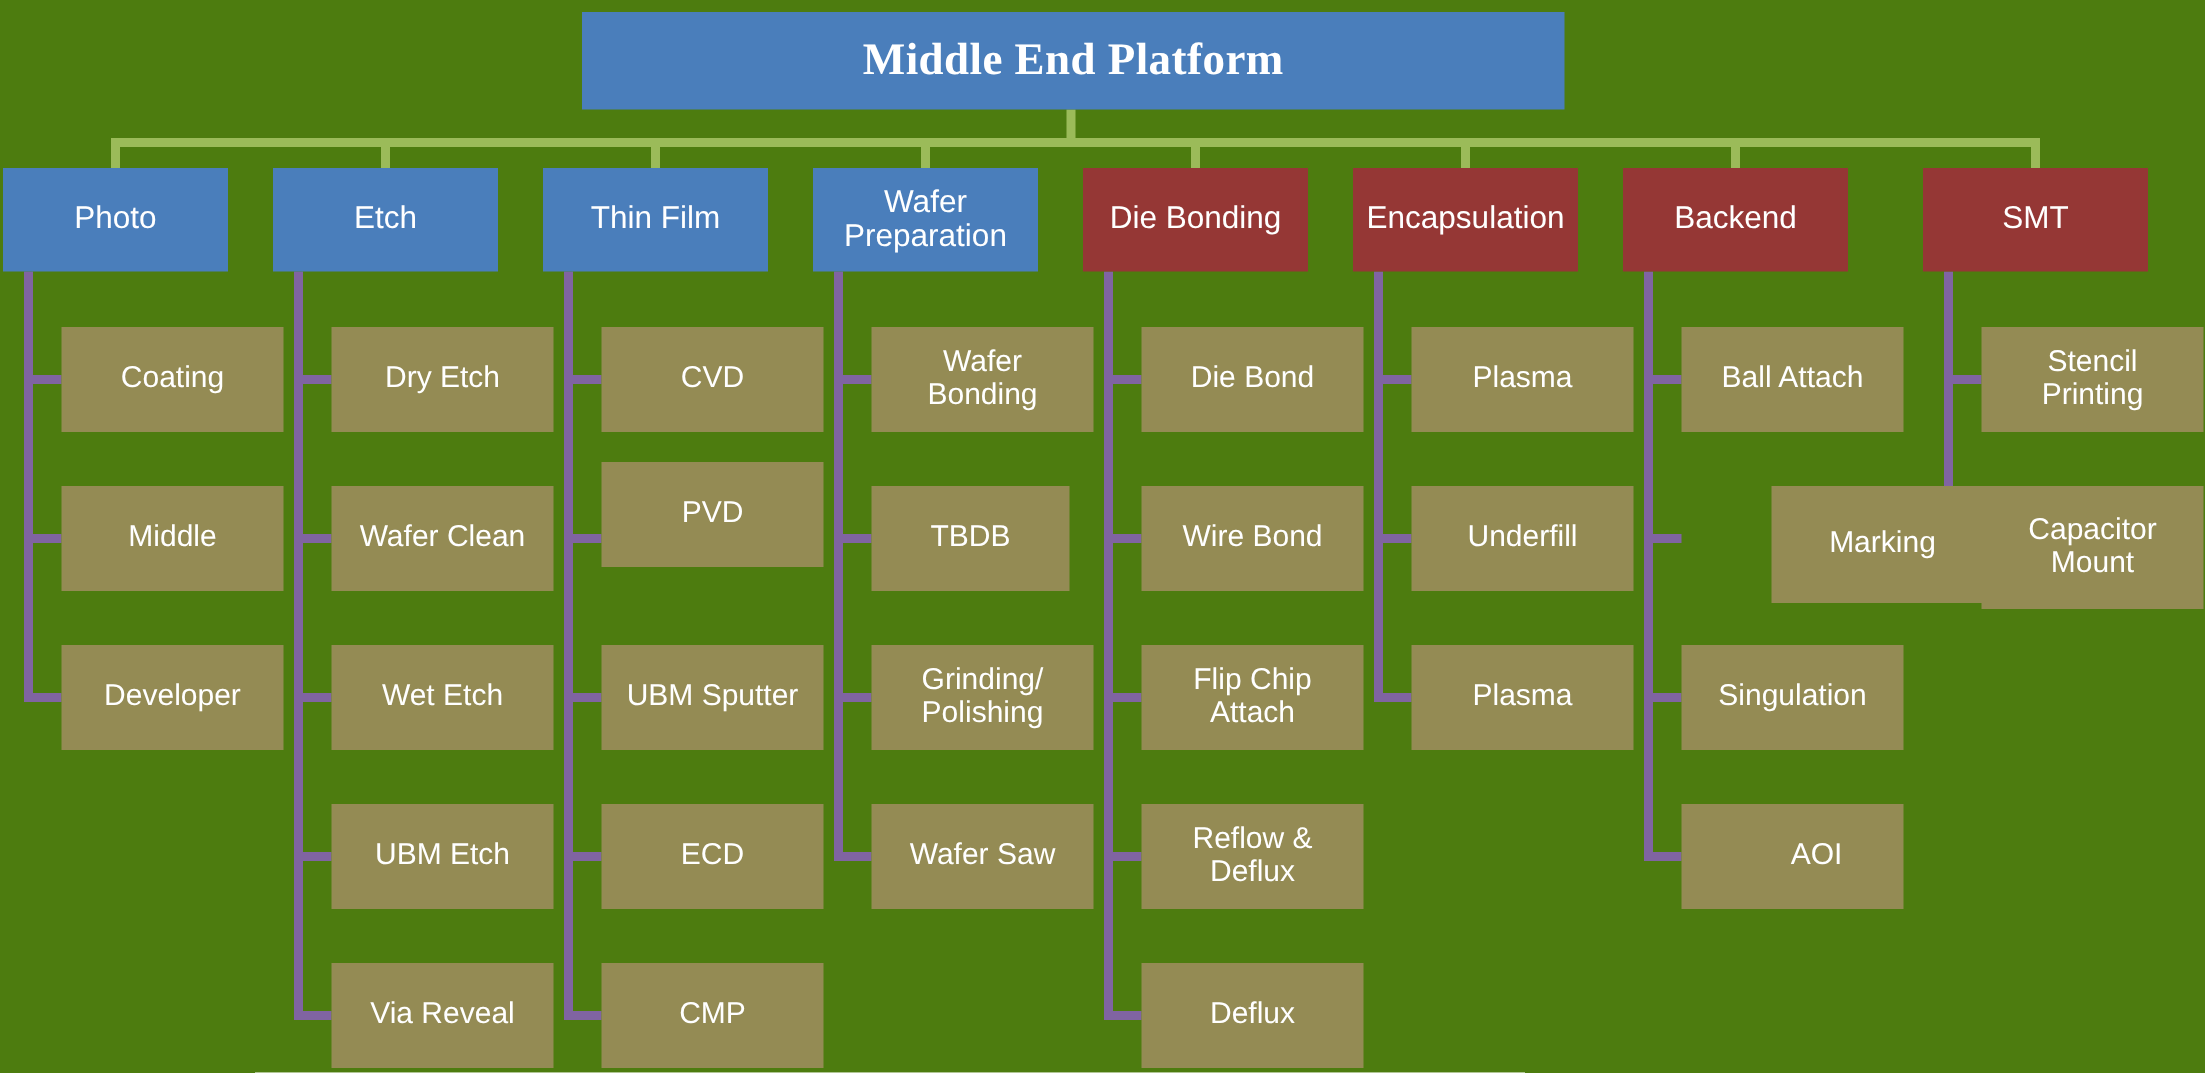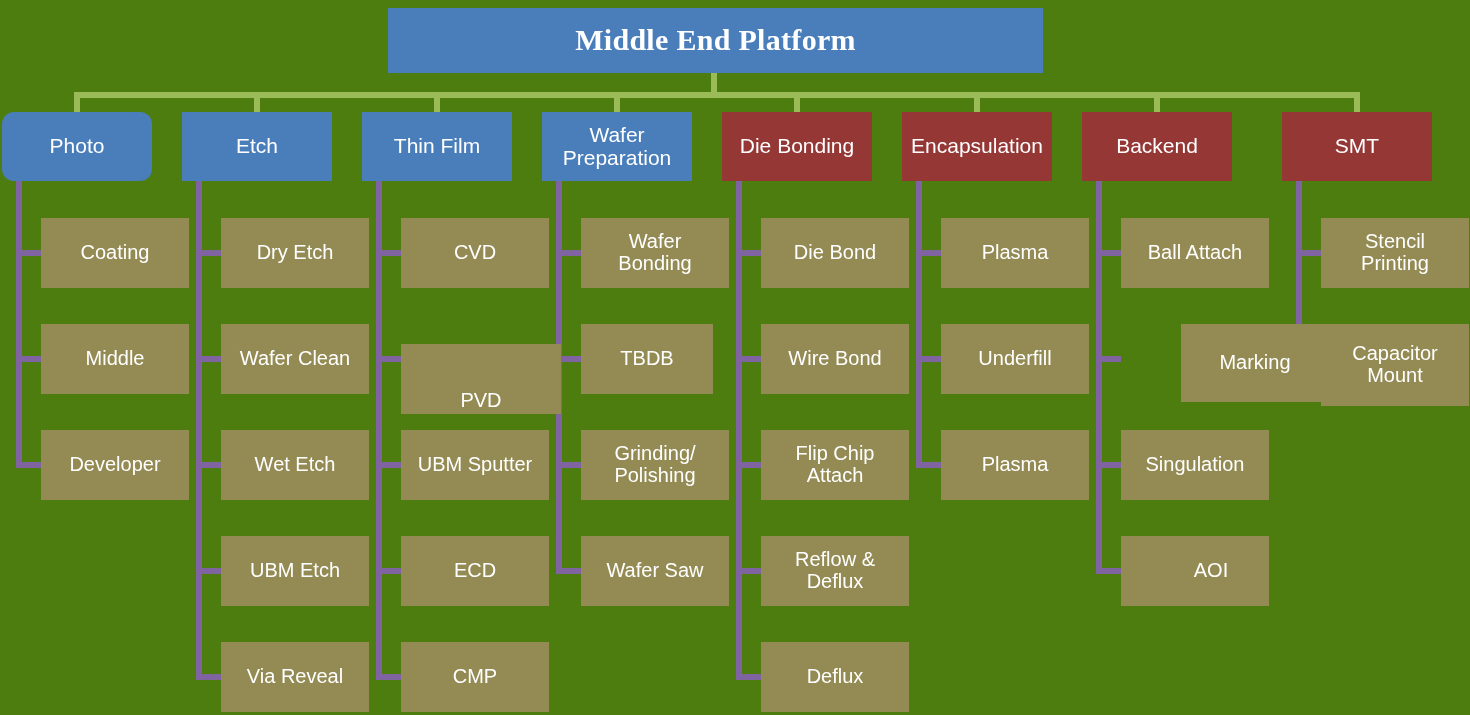--- a/index.html
+++ b/index.html
@@ -114,33 +114,33 @@
       <div class="conn purple" style="left: 1102px; top: 250px; width: 19px; height: 6px;"></div>
       <div class="conn purple" style="left: 1102px; top: 356px; width: 19px; height: 6px;"></div>
       <div class="conn purple" style="left: 1102px; top: 462px; width: 19px; height: 6px;"></div>
       <div class="conn purple" style="left: 1102px; top: 568px; width: 19px; height: 6px;"></div>
       <div class="conn green" style="left: 1354px; top: 92px; width: 6px; height: 20px;"></div>
       <div class="conn purple" style="left: 1296px; top: 181px; width: 6px; height: 181px;"></div>
       <div class="conn purple" style="left: 1302px; top: 250px; width: 19px; height: 6px;"></div>
       <div class="conn purple" style="left: 1302px; top: 356px; width: 19px; height: 6px;"></div>
     </div>
   <div id="node-layer">
-      <div class="box lvl1 blue" style="left: 2px; top: 112px; width: 150px; height: 69px; border-radius: 12px;"><span>Photo</span></div>
+      <div class="box lvl1 blue" style="left: 2px; top: 112px; width: 150px; height: 69px;"><span>Photo</span></div>
       <div class="box leaf" style="left: 41px; top: 218px; width: 148px; height: 70px;"><span>Coating</span></div>
       <div class="box leaf" style="left: 41px; top: 324px; width: 148px; height: 70px;"><span>Middle</span></div>
       <div class="box leaf" style="left: 41px; top: 430px; width: 148px; height: 70px;"><span>Developer</span></div>
       <div class="box lvl1 blue" style="left: 182px; top: 112px; width: 150px; height: 69px;"><span>Etch</span></div>
       <div class="box leaf" style="left: 221px; top: 218px; width: 148px; height: 70px;"><span>Dry Etch</span></div>
       <div class="box leaf" style="left: 221px; top: 324px; width: 148px; height: 70px;"><span>Wafer Clean</span></div>
       <div class="box leaf" style="left: 221px; top: 430px; width: 148px; height: 70px;"><span>Wet Etch</span></div>
       <div class="box leaf" style="left: 221px; top: 536px; width: 148px; height: 70px;"><span>UBM Etch</span></div>
       <div class="box leaf" style="left: 221px; top: 642px; width: 148px; height: 70px;"><span>Via Reveal</span></div>
       <div class="box lvl1 blue" style="left: 362px; top: 112px; width: 150px; height: 69px;"><span>Thin Film</span></div>
       <div class="box leaf" style="left: 401px; top: 218px; width: 148px; height: 70px;"><span>CVD</span></div>
-      <div class="box leaf" style="left: 401px; top: 344px; width: 160px; height: 70px; align-items: flex-end;"><span>PVD</span></div>
+      <div class="box leaf" style="left: 401px; top: 308px; width: 148px; height: 70px;"><span>PVD</span></div>
       <div class="box leaf" style="left: 401px; top: 430px; width: 148px; height: 70px;"><span>UBM Sputter</span></div>
       <div class="box leaf" style="left: 401px; top: 536px; width: 148px; height: 70px;"><span>ECD</span></div>
       <div class="box leaf" style="left: 401px; top: 642px; width: 148px; height: 70px;"><span>CMP</span></div>
       <div class="box lvl1 blue" style="left: 542px; top: 112px; width: 150px; height: 69px;"><span>Wafer
 Preparation</span></div>
       <div class="box leaf" style="left: 581px; top: 218px; width: 148px; height: 70px;"><span>Wafer
 Bonding</span></div>
       <div class="box leaf" style="left: 581px; top: 324px; width: 132px; height: 70px;"><span>TBDB</span></div>
       <div class="box leaf" style="left: 581px; top: 430px; width: 148px; height: 70px;"><span>Grinding/
 Polishing</span></div>

